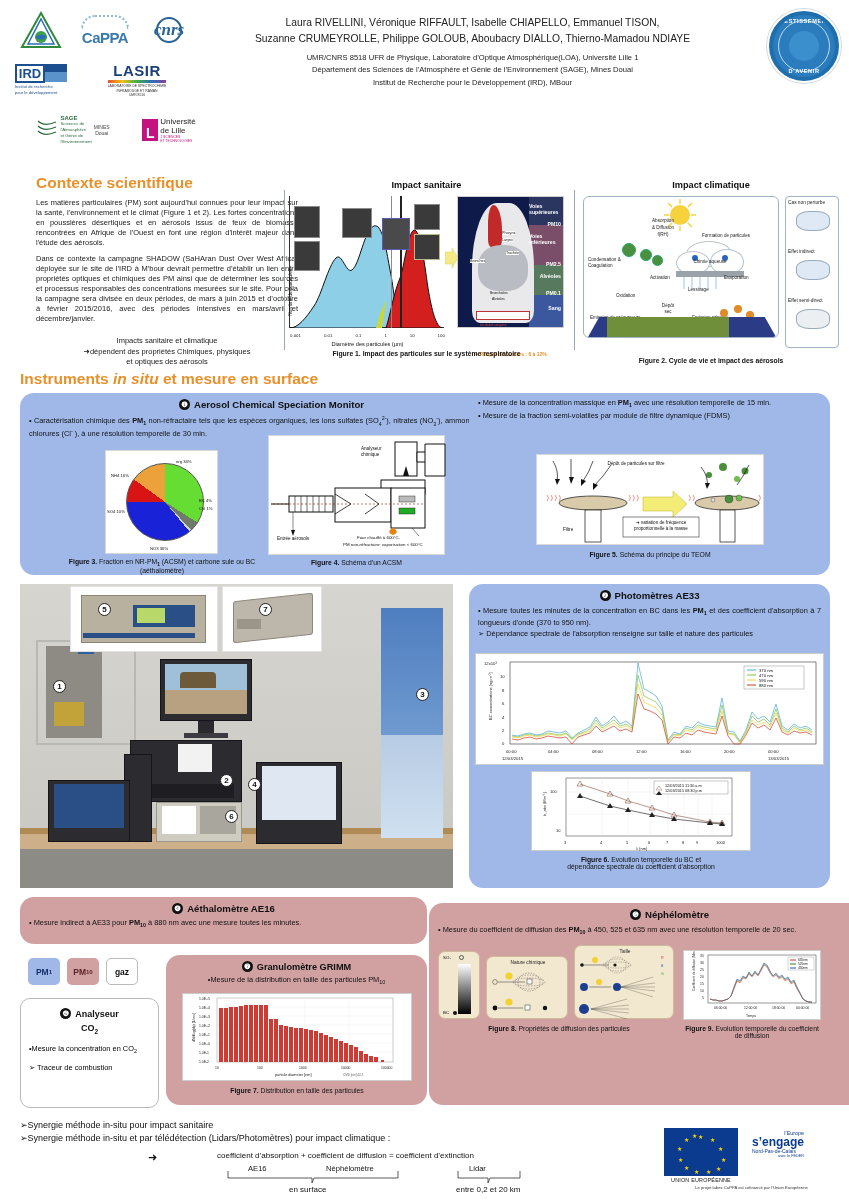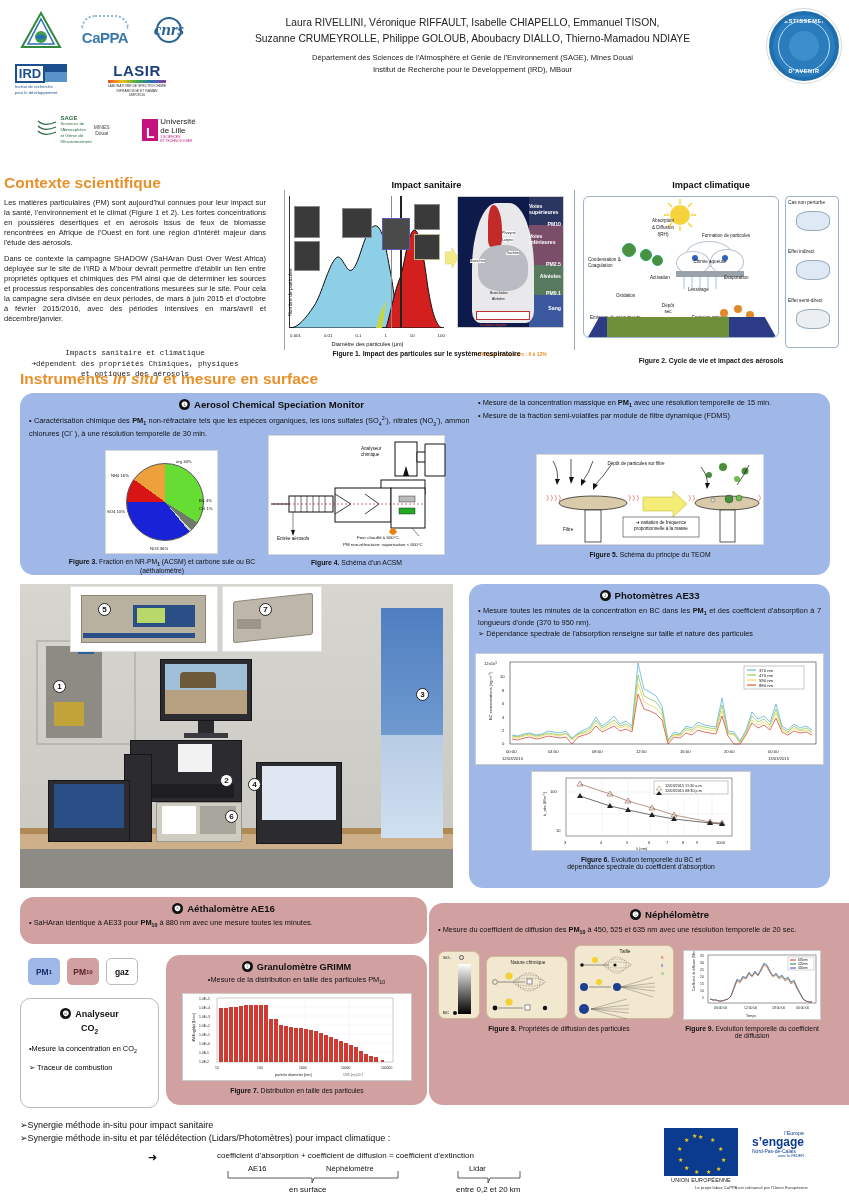--- a/index.html
+++ b/index.html
@@ -70,23 +70,23 @@
   .avenir-face{ position:absolute;left:50%;top:50%;transform:translate(-50%,-50%);
     width:30px;height:30px;border-radius:50%;background:#3b8fcc;}
 
   
   .sec-heading {
     color:#e8902a; font-size:15.5px; font-weight:bold;
   }
   .sec-heading i{ font-style:italic; }
 
   
-  .ctx { position:absolute; left:4px; top:174px; width:262px; }
+  .ctx { position:absolute; left:36px; top:174px; width:262px; }
   .ctx p { font-size:7.5px; color:#222; text-align:justify; line-height:1.33; margin-top:6px; }
-  .ctx .center { text-align:center; margin-top:24px; line-height:1.45;font-family:Liberation Mono, monospace; }
+  .ctx .center { text-align:center; margin-top:12px; line-height:1.45; }
   .divider-v { position:absolute; top:190px; width:1px; height:160px; background:#9aa5b1; }
 
   
   .panel-title { text-align:center; font-size:9.2px; font-weight:bold; color:#111; }
   .figcap { text-align:center; font-size:6.8px; color:#111; font-weight:bold; margin-top:2px;}
   .figcap span.norm{ font-weight:normal; }
 
   
   .f1wrap{ position:absolute; left:289px; top:196px; width:275px; height:150px; }
   .f1chart{ position:absolute;left:0;top:0;width:155px;height:132px;border-left:1px solid #333;
@@ -286,20 +286,21 @@
       </div>
     </div>
   </div>
 
   <div class="title-block">
     <div class="authors">
       <div>Laura RIVELLINI, Véronique RIFFAULT, Isabelle CHIAPELLO, Emmanuel TISON,</div>
       <div>Suzanne CRUMEYROLLE, Philippe GOLOUB, Aboubacry DIALLO, Thierno-Mamadou NDIAYE</div>
     </div>
     <div class="affil">
+      <div>UMR/CNRS 8518 UFR de Physique, Laboratoire d’Optique Atmosphérique(LOA), Université Lille 1</div>
       <div>Département des Sciences de l’Atmosphère et Génie de l’Environnement (SAGE), Mines Douai</div>
       <div>Institut de Recherche pour le Développement  (IRD),  MBour</div>
     </div>
   </div>
 
   <div class="avenir-logo">
     <div class="avenir-inner">
       <div class="avenir-ring"></div>
       <div class="avenir-top">INVESTISSEMENTS</div>
       <div class="avenir-face"></div>
@@ -742,21 +743,21 @@
     <span>Figure 6.</span><span class="norm"> Evolution temporelle du BC et</span><br>
     <span class="norm">dépendance spectrale du coefficient d'absorption</span>
   </div>
 </div>
 
 <div class="card card-rose" style="left:20px;top:897px;width:407px;height:47px">
   <div class="card-head">
     <span class="bullet-num">❹</span><span>Aéthalomètre AE16</span>
   </div>
   <div class="card-body" style="padding-top:4px">
-    <span>• SaHAran identique à AE33 pour </span><b><span>PM</span><sub>10</sub></b><span> à 880 nm avec une mesure toutes les minutes.</span>
+    <span>• Mesure indirect à AE33 pour </span><b><span>PM</span><sub>10</sub></b><span> à 880 nm avec une mesure toutes les minutes.</span>
   </div>
 </div>
 
 <div style="position:absolute;left:28px;top:958px;display:flex;gap:7px">
   <div class="pmtag pm1">
     <span>PM</span>
       <sub>1</sub>
   </div>
   <div class="pmtag pm10">
     <span>PM</span>

